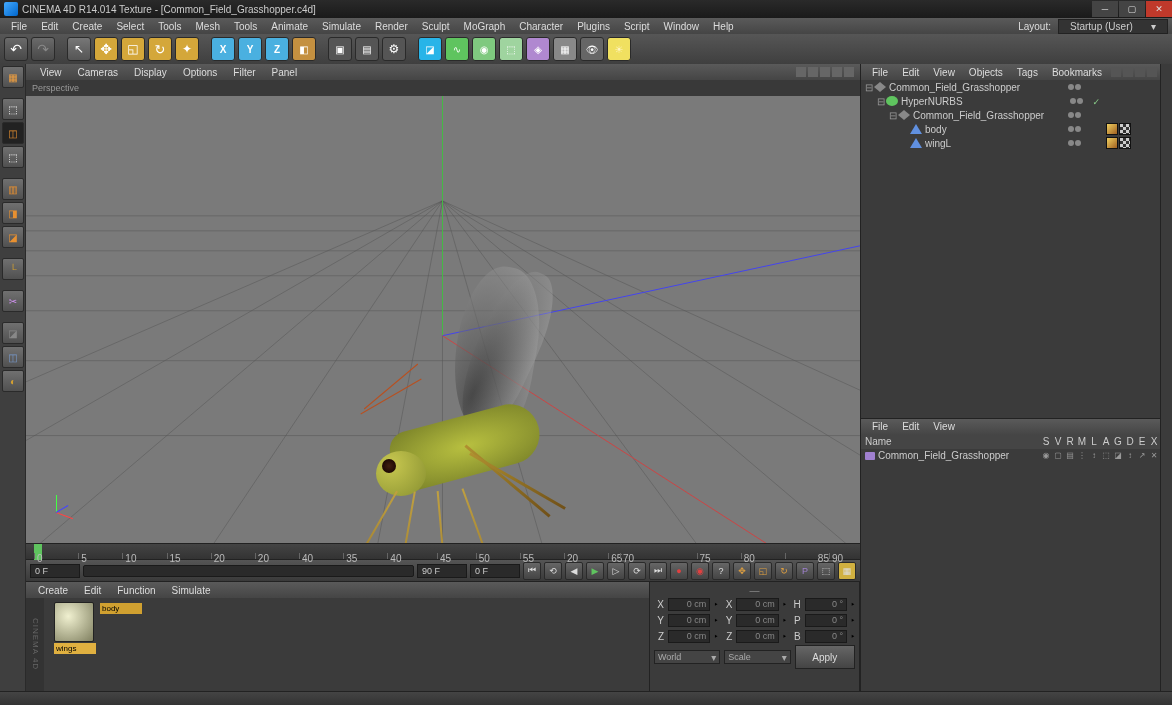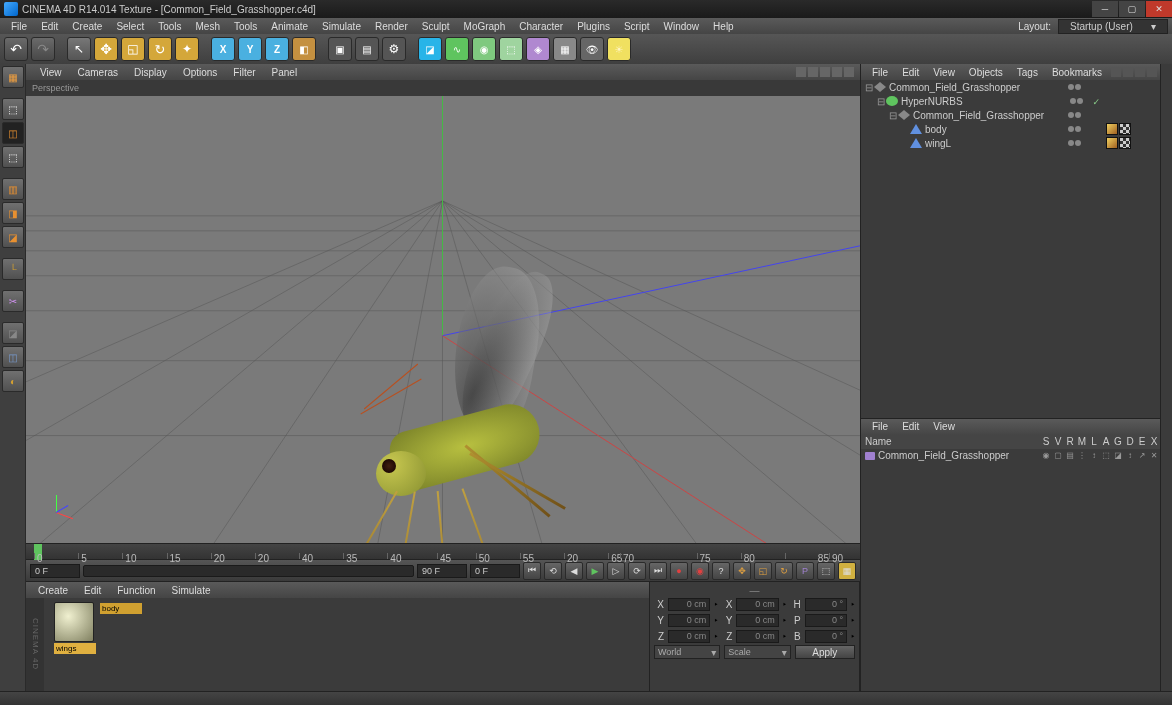--- a/index.html
+++ b/index.html
@@ -101,21 +101,21 @@
 .mat-swatch { width: 40px; height: 40px; border: 1px solid #222; border-radius: 2px; }
 .mat-swatch.wings { background: radial-gradient(circle at 35% 35%, #f0f0d0, #808060); }
 .mat-label { background: #d0a030; color: #000; font-size: 8px; padding: 1px 2px; margin-top: 1px; }
 .mat-label.sel { background: #e0b040; }
 .coord-panel { width: 210px; display: flex; flex-direction: column; border-right: 1px solid #222; }
 .coord-body { flex: 1; background: #3b3b3b; padding: 3px 4px; }
 .coord-row { display: flex; gap: 4px; margin-bottom: 2px; align-items:center; }
 .coord-lbl { width: 10px; color: #ccc; text-align: right; }
 .coord-in { flex:1; height: 13px; background: #2a2a2a; border: 1px solid #1a1a1a; color: #888; padding: 0 3px; font-size: 9px; display:flex; align-items:center; justify-content:flex-end; }
 .coord-dd { flex:1; height: 14px; background: #444; border: 1px solid #222; color: #aaa; padding: 0 3px; font-size: 9px; display:flex; align-items:center; justify-content:space-between; }
-.apply-btn { height: 14px; background: linear-gradient(#666,#444); border:1px solid #222; color:#ddd; flex:1; display:flex; align-items:center; justify-content:center; }
+.apply-btn { height: 24px; background: linear-gradient(#666,#444); border:1px solid #222; color:#ddd; flex:1; display:flex; align-items:center; justify-content:center; }
 .right-col { width: 300px; background: #3b3b3b; display: flex; flex-direction: column; border-left: 1px solid #222; }
 .obj-panel { flex: 1.3; display: flex; flex-direction: column; border-bottom: 1px solid #222; }
 .obj-hdr { height: 16px; background: linear-gradient(#5a5a5a,#454545); display:flex; align-items:center; color:#ddd; padding-left:4px; }
 .obj-hdr span { padding: 0 7px; }
 .obj-hdr .search { margin-left:auto; display:flex; gap:2px; padding-right:3px; }
 .obj-hdr .search i { width:10px; height:10px; background:#555; display:inline-block; }
 .obj-tree { flex: 1; background: #3b3b3b; font-size: 10px; color: #ccc; overflow: hidden; }
 .tree-row { display: flex; align-items: center; height: 14px; padding-left: 4px; }
 .tree-row .toggle { width: 9px; color: #999; }
 .tree-row .oicon { width: 12px; height: 10px; margin-right: 3px; display:inline-block; }

